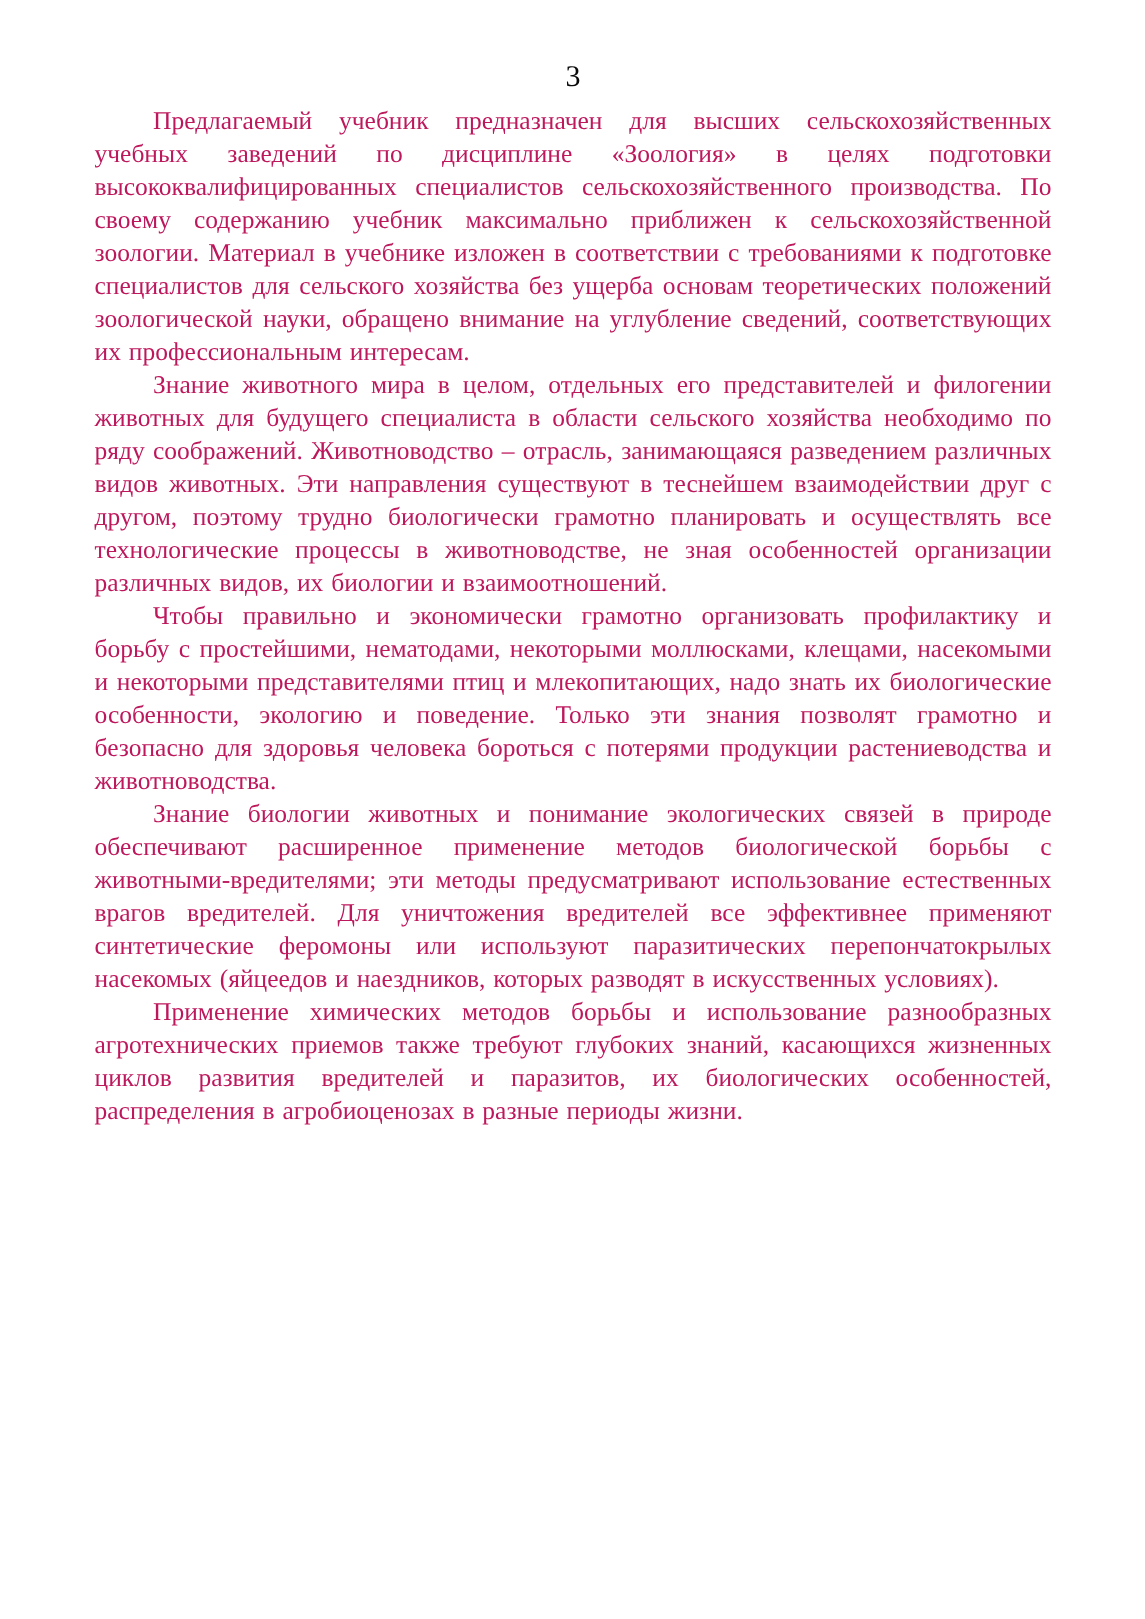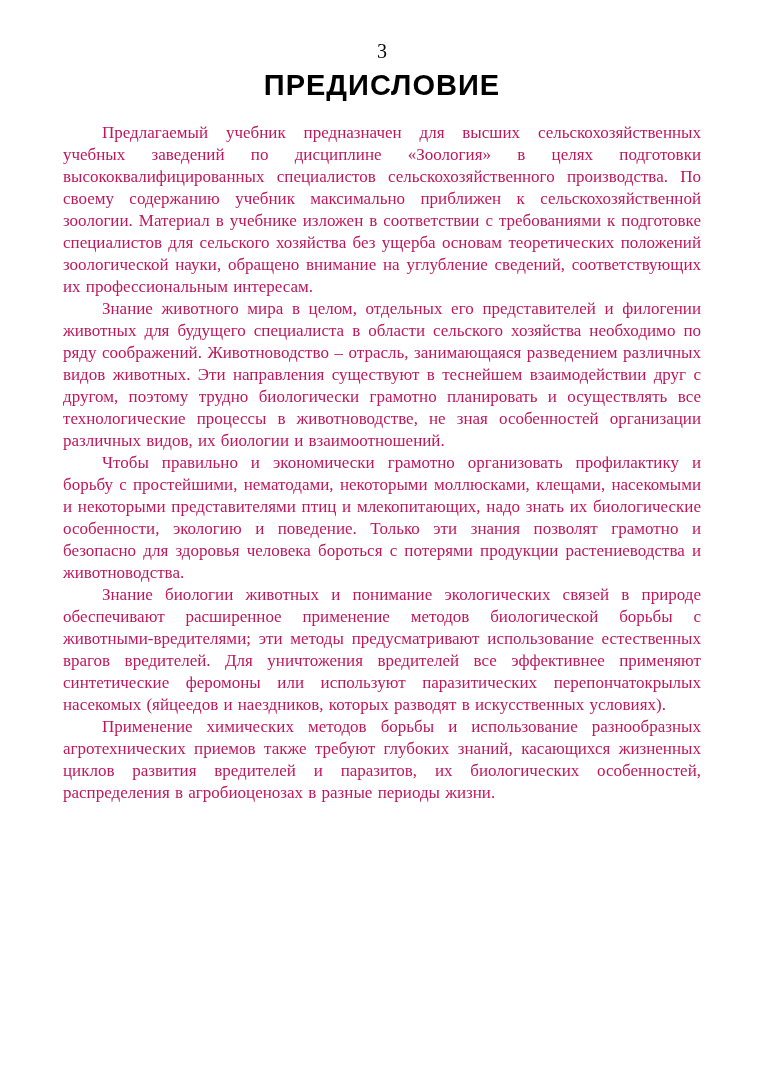--- a/index.html
+++ b/index.html
@@ -47,21 +47,20 @@
     word-spacing: 1px;
     color: #be185d;
   }
 </style>
 </head>
 <body>
 
 <div class="page">
   <div class="page-number">3</div>
 
-  <h1 class="page-title">ПРЕДИСЛОВИЕ</h1>
 
   <div class="body-text">
     <p>Предлагаемый учебник предназначен для высших сельскохозяйственных учебных заведений по дисциплине «Зоология» в целях подготовки высококвалифицированных специалистов сельскохозяйственного производства. По своему содержанию учебник максимально приближен к сельскохозяйственной зоологии. Материал в учебнике изложен в соответствии с требованиями к подготовке специалистов для сельского хозяйства без ущерба основам теоретических положений зоологической науки, обращено внимание на углубление сведений, соответствующих их профессиональным интересам.</p>
     <p>Знание животного мира в целом, отдельных его представителей и филогении животных для будущего специалиста в области сельского хозяйства необходимо по ряду соображений. Животноводство – отрасль, занимающаяся разведением различных видов животных. Эти направления существуют в теснейшем взаимодействии друг с другом, поэтому трудно биологически грамотно планировать и осуществлять все технологические процессы в животноводстве, не зная особенностей организации различных видов, их биологии и взаимоотношений.</p>
     <p>Чтобы правильно и экономически грамотно организовать профилактику и борьбу с простейшими, нематодами, некоторыми моллюсками, клещами, насекомыми и некоторыми представителями птиц и млекопитающих, надо знать их биологические особенности, экологию и поведение. Только эти знания позволят грамотно и безопасно для здоровья человека бороться с потерями продукции растениеводства и животноводства.</p>
     <p>Знание биологии животных и понимание экологических связей в природе обеспечивают расширенное применение методов биологической борьбы с животными-вредителями; эти методы предусматривают использование естественных врагов вредителей. Для уничтожения вредителей все эффективнее применяют синтетические феромоны или используют паразитических перепончатокрылых насекомых (яйцеедов и наездников, которых разводят в искусственных условиях).</p>
     <p>Применение химических методов борьбы и использование разнообразных агротехнических приемов также требуют глубоких знаний, касающихся жизненных циклов развития вредителей и паразитов, их биологических особенностей, распределения в агробиоценозах в разные периоды жизни.</p>
   </div>
 </div>
 

